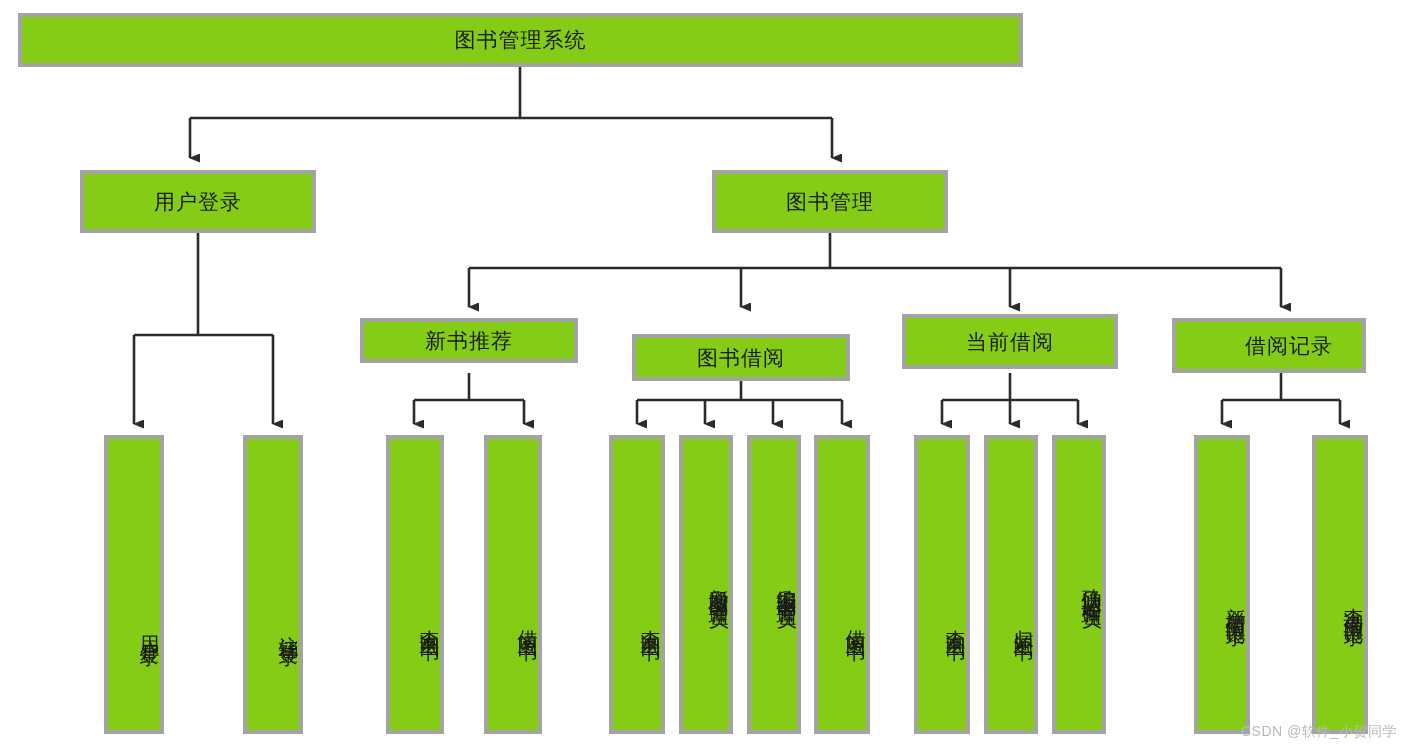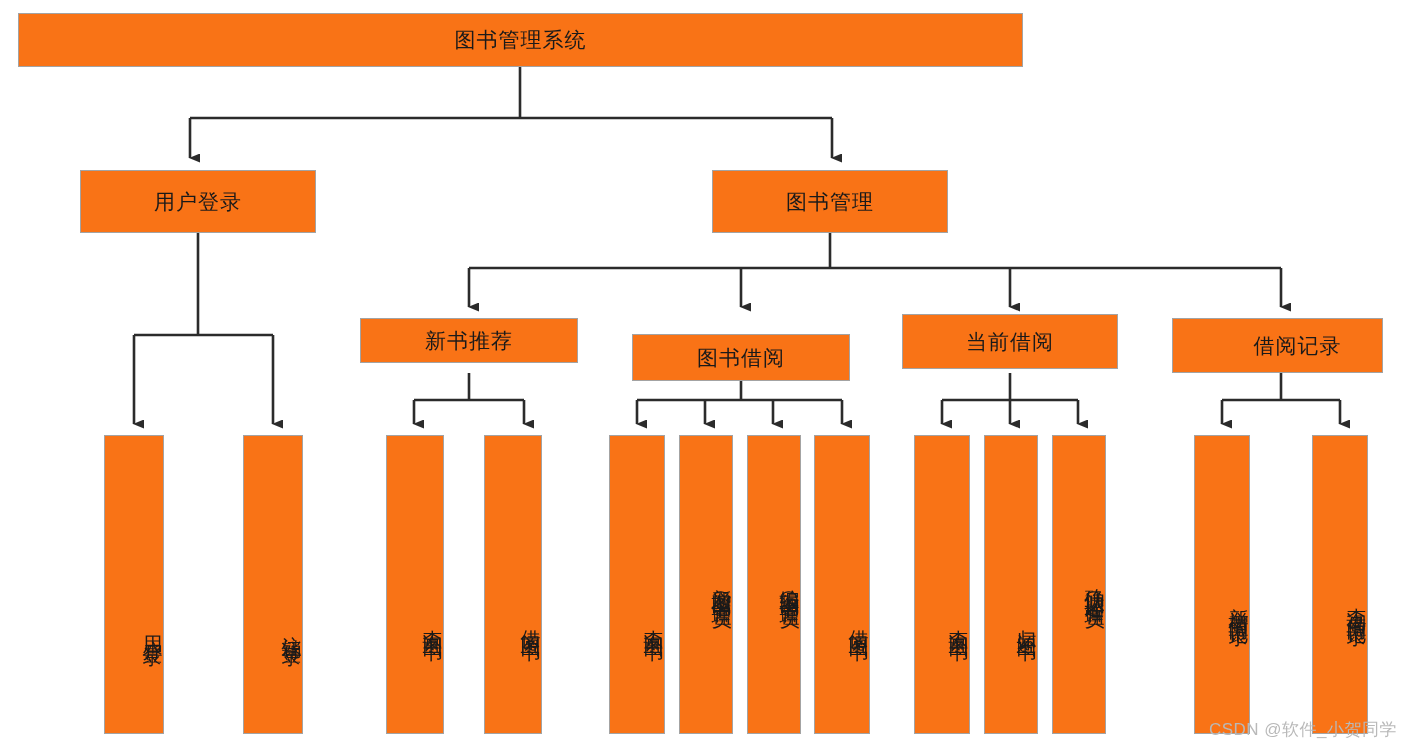--- a/index.html
+++ b/index.html
@@ -7,22 +7,22 @@
     width:1405px;height:747px;
     background:#ffffff;
     font-family:"Liberation Sans","DejaVu Sans",sans-serif;
     overflow:hidden;
     position:relative;
   }
   #canvas{position:absolute;left:0;top:0;width:1405px;height:747px;}
   .node{
     position:absolute;
     box-sizing:border-box;
-    background:#f97316;
-    border:1px solid #a3a3a3;
+    background:#84cc16;
+    border:4px solid #a3a3a3;
     display:flex;
     align-items:center;
     justify-content:center;
     color:#1a1a1a;
     z-index:2;
   }
   .node.h{
     font-size:21px;
     letter-spacing:1px;
   }
@@ -39,21 +39,21 @@
     writing-mode:vertical-rl;
     text-orientation:upright;
     line-height:1.0;
     white-space:nowrap;
   }
   .node.vtall .lbl{letter-spacing:3px;}
   svg#wires{position:absolute;left:0;top:0;width:1405px;height:747px;z-index:1;}
   #watermark{
     position:absolute;
     right:8px;bottom:6px;
-    font-size:17px;
+    font-size:14px;
     color:#b9b9b9;
     z-index:5;
     white-space:nowrap;
     letter-spacing:0.5px;
   }
 </style>
 </head>
 <body>
 
 <div id="canvas">
@@ -121,21 +121,21 @@
 
   <div class="node h" style="left:360px;top:318px;width:218px;height:45px;">
     <span class="lbl">新书推荐</span>
   </div>
   <div class="node h" style="left:632px;top:328px;width:218px;height:47px;margin-top:6px;">
     <span class="lbl">图书借阅</span>
   </div>
   <div class="node h" style="left:902px;top:314px;width:216px;height:55px;">
     <span class="lbl">当前借阅</span>
   </div>
-  <div class="node h" style="left:1172px;top:318px;width:211px;height:55px;padding-left:40px;">
+  <div class="node h" style="left:1172px;top:318px;width:194px;height:55px;padding-left:40px;">
     <span class="lbl">借阅记录</span>
   </div>
 
   <div class="node v" style="left:104px;top:435px;width:60px;height:299px;padding-top:86px;">
     <span class="lbl">用户登录</span>
   </div>
   <div class="node v" style="left:243px;top:435px;width:60px;height:299px;padding-top:86px;">
     <span class="lbl">注销登录</span>
   </div>
 

